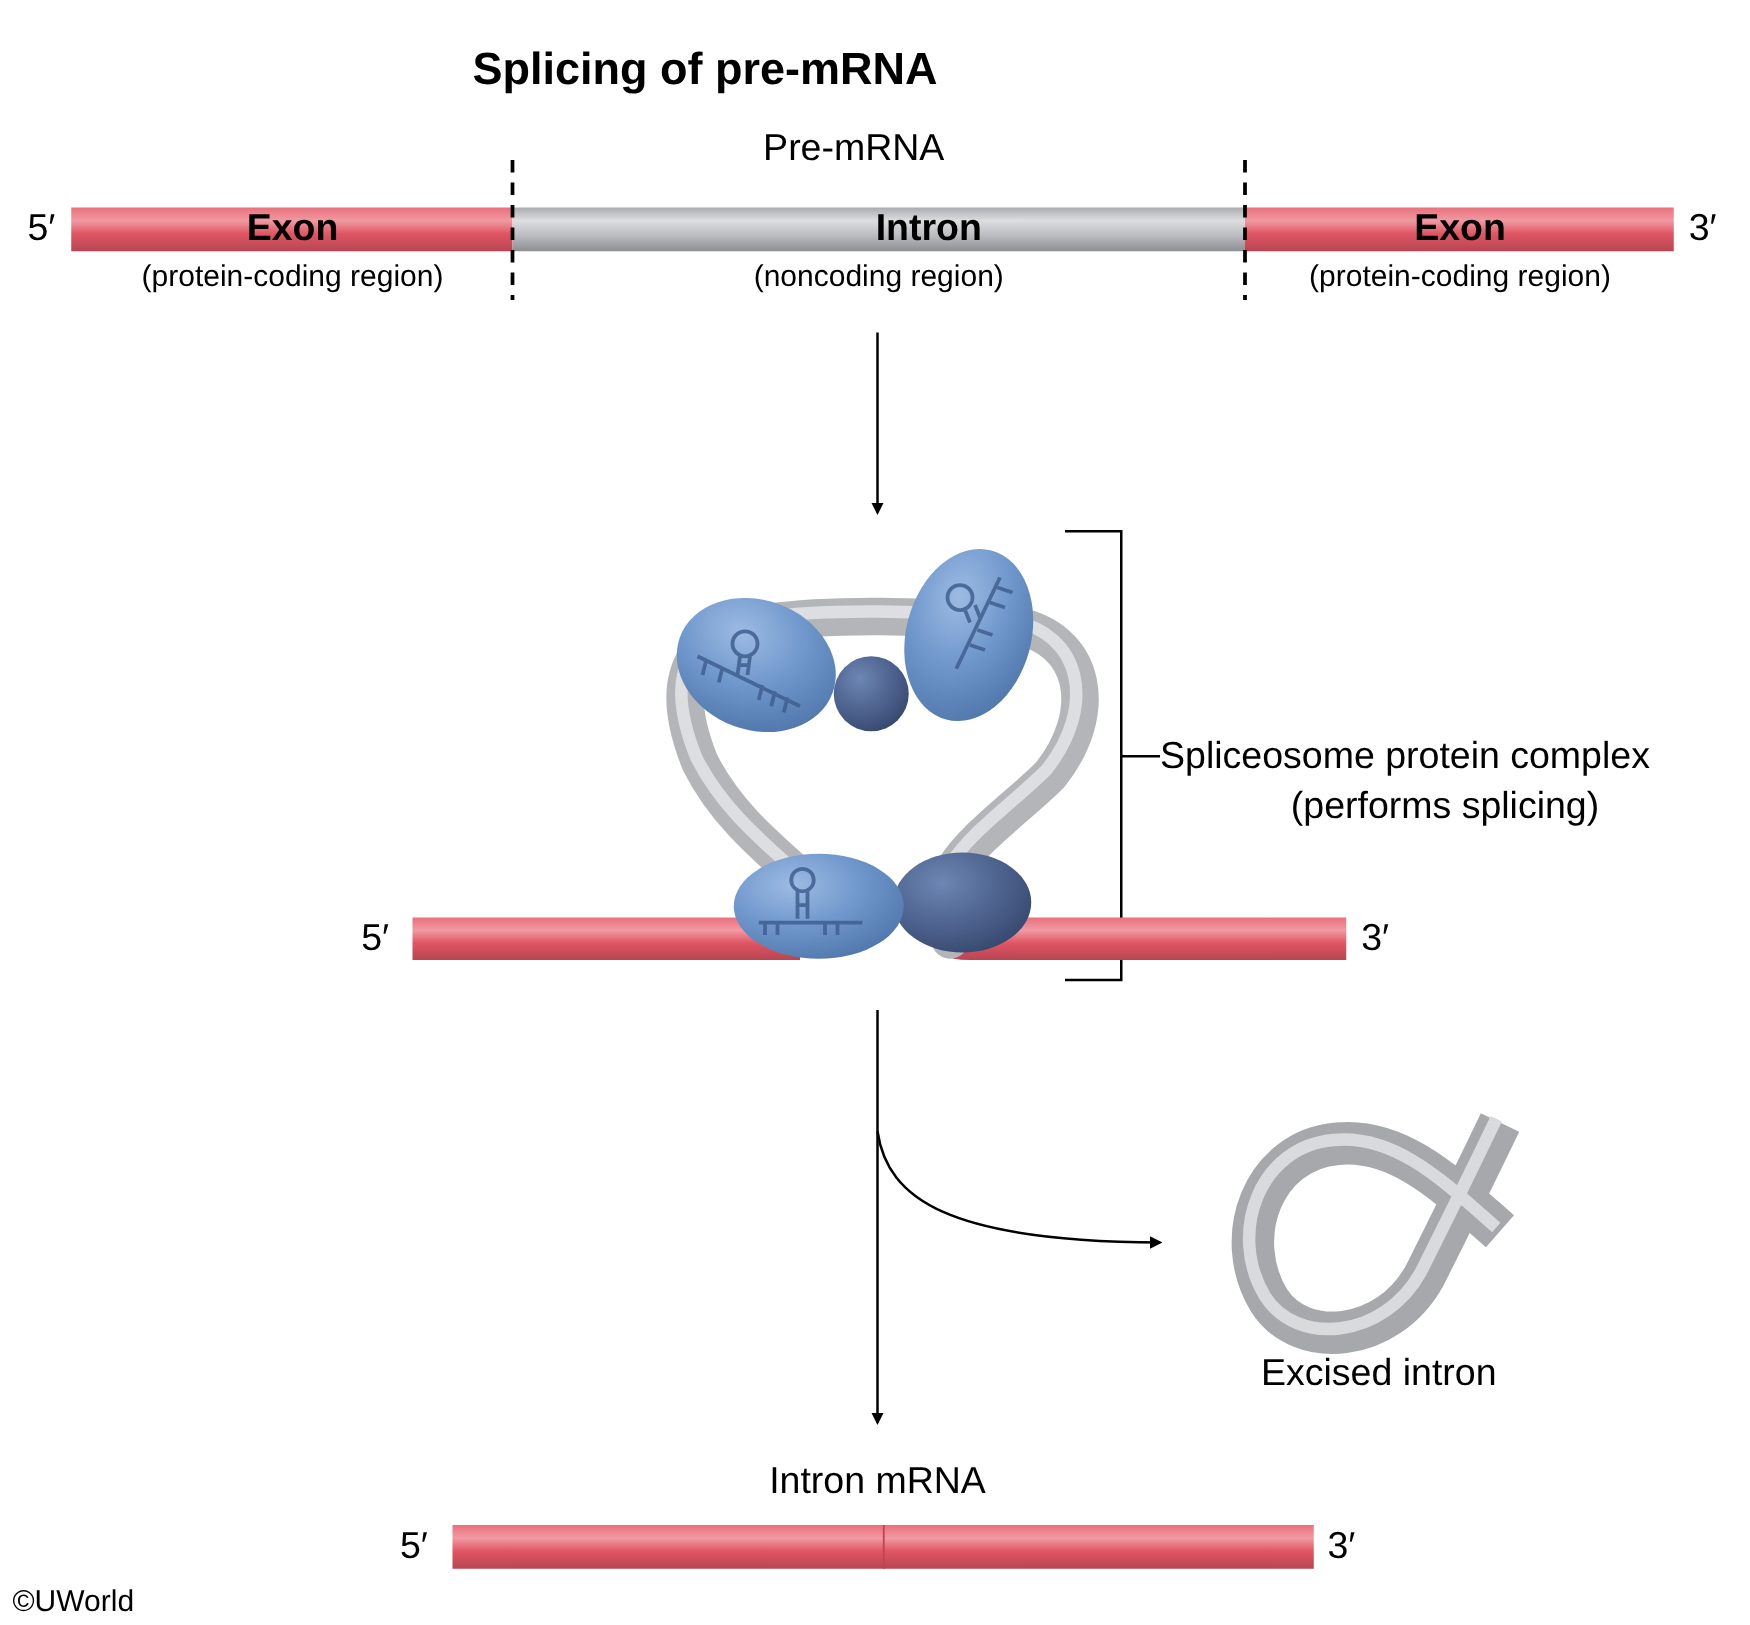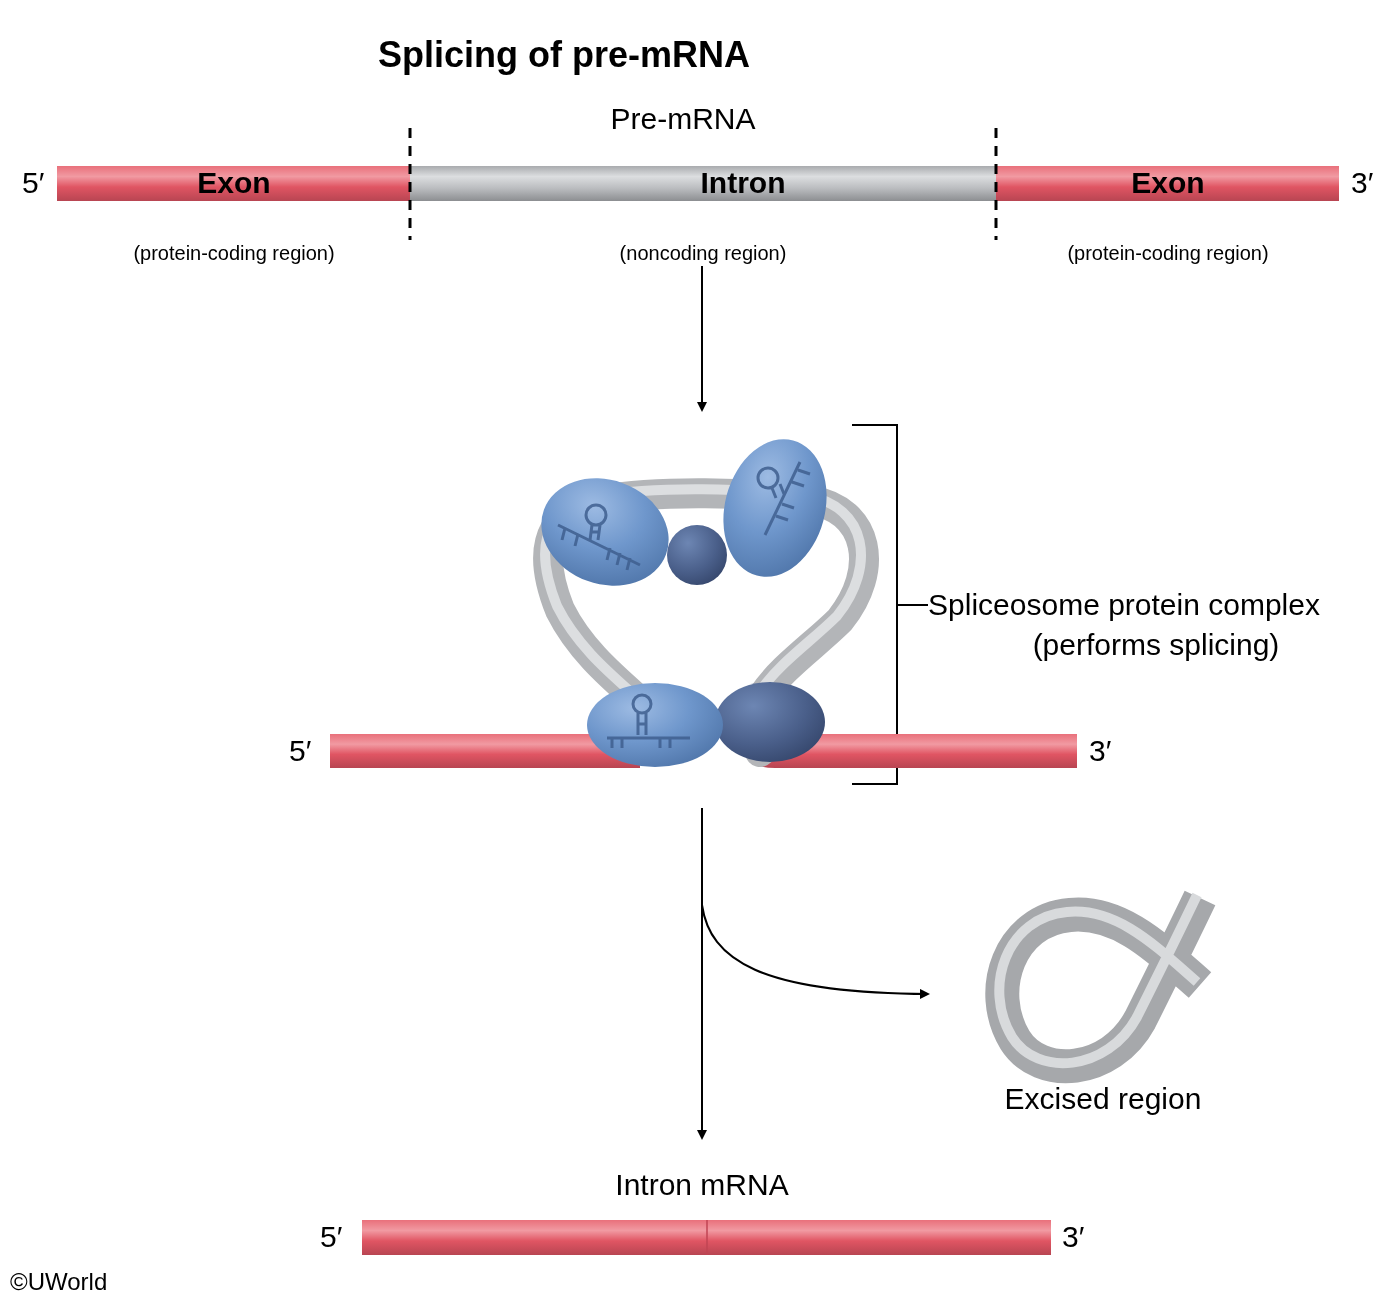--- a/index.html
+++ b/index.html
@@ -2,21 +2,21 @@
 <html><head>
 <meta charset="utf-8">
 <style>
   html, body { margin:0; padding:0; background:#ffffff; }
   body { width:1400px; height:1300px; position:relative; overflow:hidden; font-family:"Liberation Sans", sans-serif; color:#000; }
   .abs { position:absolute; }
   .title { left:0; width:1128px; top:34px; text-align:center; font-weight:bold; font-size:36px; }
   .label { font-size:30px; white-space:nowrap; }
   .center { transform:translateX(-50%); text-align:center; }
   .bold { font-weight:bold; }
-  .sub { font-size:20px; white-space:nowrap;margin-top:34px; }
+  .sub { font-size:24px; white-space:nowrap; }
   svg.diagram { position:absolute; left:0; top:0; }
   .copyright { left:10px; top:1268px; font-size:24px; }
 </style>
 </head>
 <body>
 
 <svg class="diagram" width="1400" height="1300" viewBox="0 0 1400 1300">
   <defs>
     <linearGradient id="gExon" x1="0" y1="0" x2="0" y2="1">
       <stop offset="0" stop-color="#e9707b"></stop>
@@ -111,19 +111,19 @@
 
 <div class="abs label bold center" style="left:1168px; top:166px;">Exon</div>
 <div class="abs sub center" style="left:1168px; top:208px;">(protein-coding region)</div>
 
 <div class="abs label" style="left:289px; top:734px;">5′</div>
 <div class="abs label" style="left:1089px; top:734px;">3′</div>
 
 <div class="abs label center" style="left:1124px; top:588px;">Spliceosome protein complex</div>
 <div class="abs label center" style="left:1156px; top:628px;">(performs splicing)</div>
 
-<div class="abs label center" style="left:1103px; top:1082px;">Excised region</div>
+<div class="abs label center" style="left:1103px; top:1082px;">Excised intron</div>
 
 <div class="abs label center" style="left:702px; top:1168px;">Intron mRNA</div>
 <div class="abs label" style="left:320px; top:1220px;">5′</div>
 <div class="abs label" style="left:1062px; top:1220px;">3′</div>
 
 <div class="abs copyright">©UWorld</div>
 
 </body></html>

